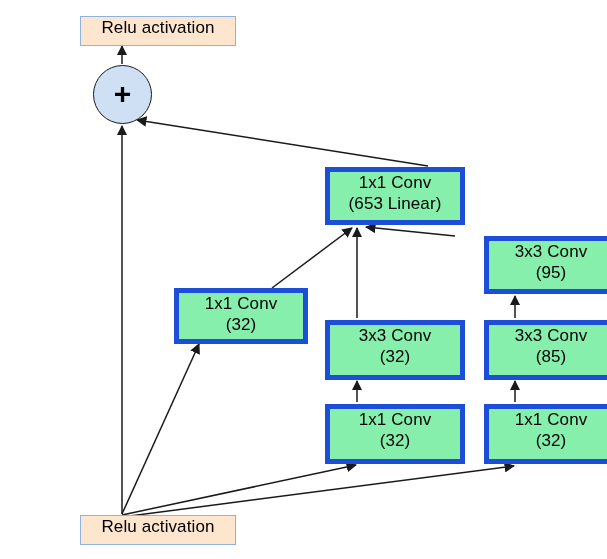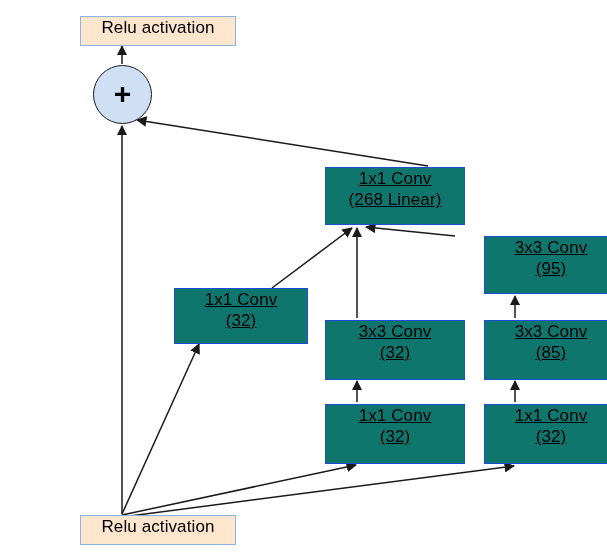--- a/index.html
+++ b/index.html
@@ -33,23 +33,22 @@
     align-items: center;
     text-align: center;
     font-size: 17px;
     line-height: 21px;
     color: #000000;
     letter-spacing: 0.1px;
     z-index: 3;
     margin-left: 36px;
   }
   .node.conv {
-    background: #0f766e;
-    border: 1px solid #1d4ed8;
-    text-decoration: underline;
+    background: #86efac;
+    border: 5px solid #1d4ed8;
   }
   .node.relu {
     background: #fde5ce;
     border: 1px solid #8fb3e0;
   }
   .node .l1, .node .l2 {
     display: block;
     white-space: nowrap;
   }
   .sum-node {
@@ -111,21 +110,21 @@
   <div class="node relu" style="left:44px; top:16px; width:156px; height:30px;">
     <span class="l1">Relu activation</span>
   </div>
 
   <div class="sum-node" style="left:93px; top:65px; width:59px; height:59px;">
     <span class="plus">+</span>
   </div>
 
   <div class="node conv" style="left:289px; top:167px; width:140px; height:58px;">
     <span class="l1">1x1 Conv</span>
-    <span class="l2">(268 Linear)</span>
+    <span class="l2">(653 Linear)</span>
   </div>
 
   <div class="node conv" style="left:448px; top:236px; width:134px; height:58px;">
     <span class="l1">3x3 Conv</span>
     <span class="l2">(95)</span>
   </div>
 
   <div class="node conv" style="left:138px; top:288px; width:134px; height:56px;">
     <span class="l1">1x1 Conv</span>
     <span class="l2">(32)</span>

